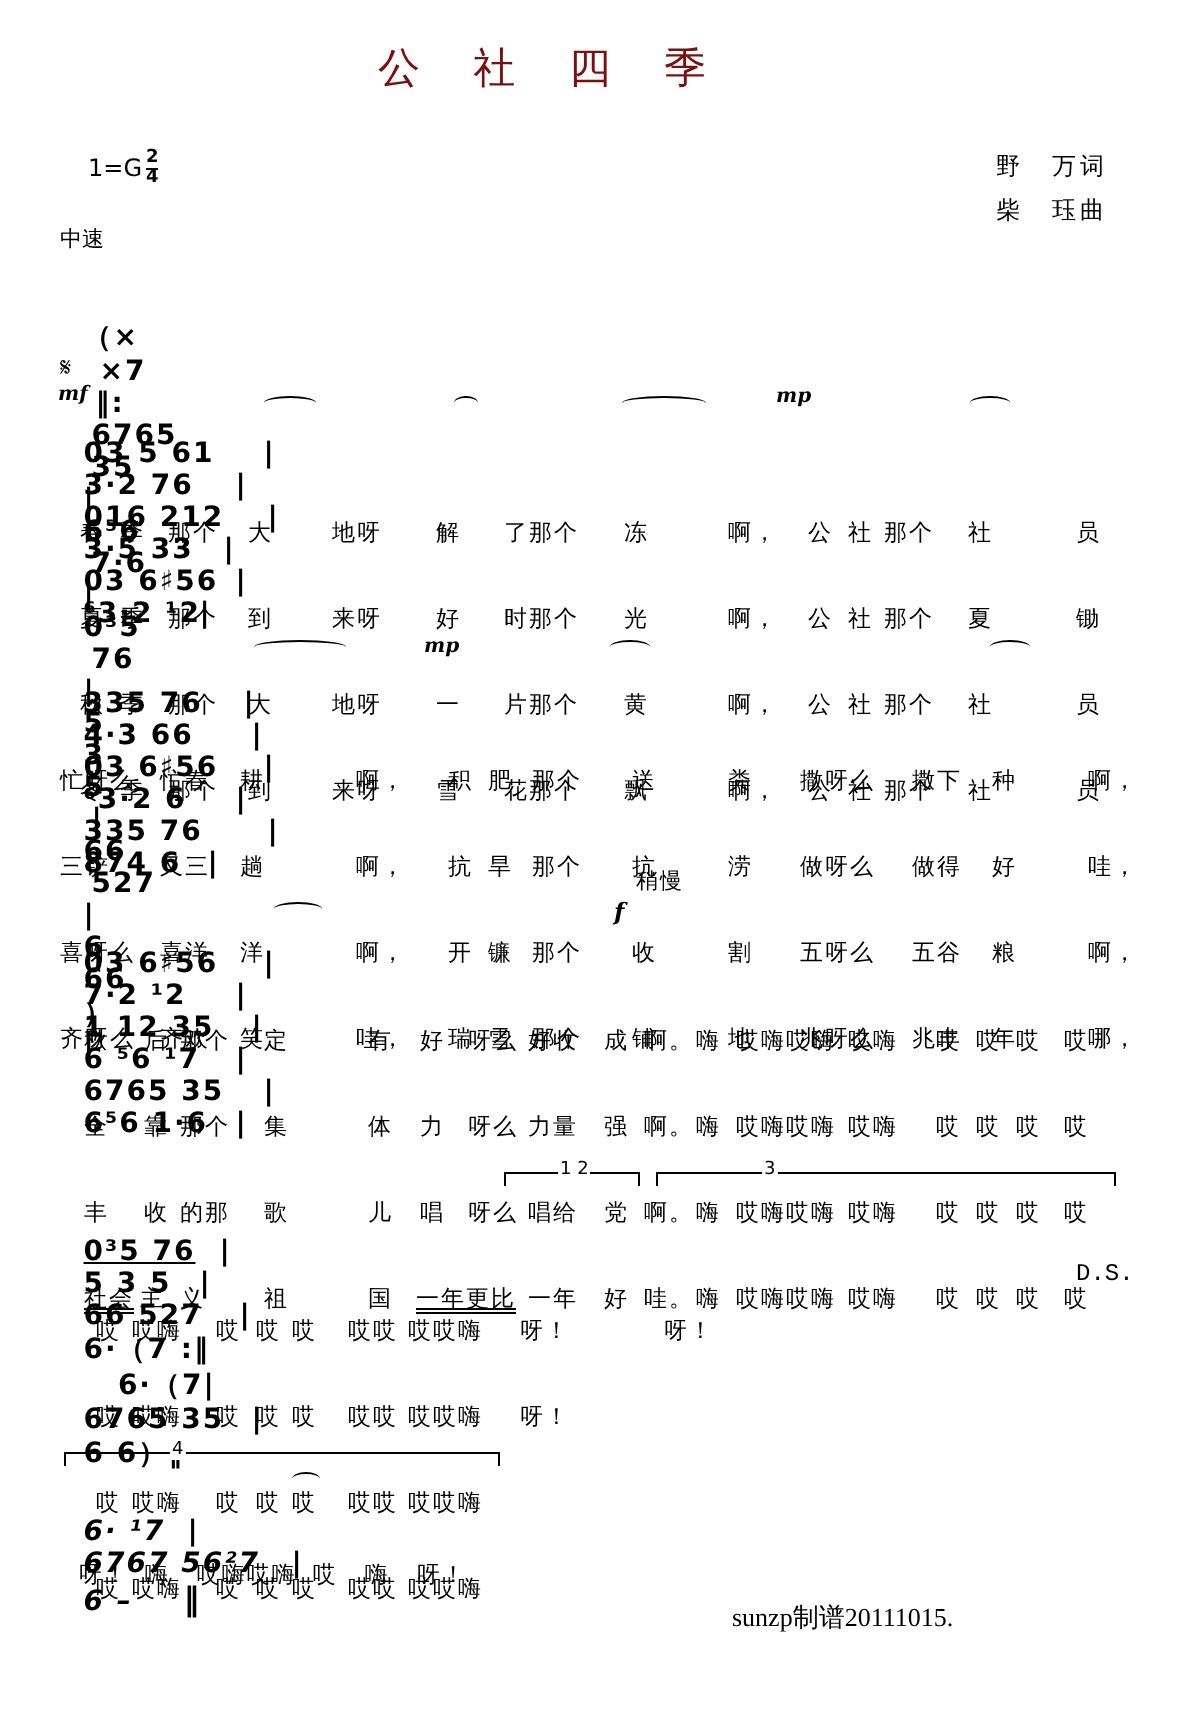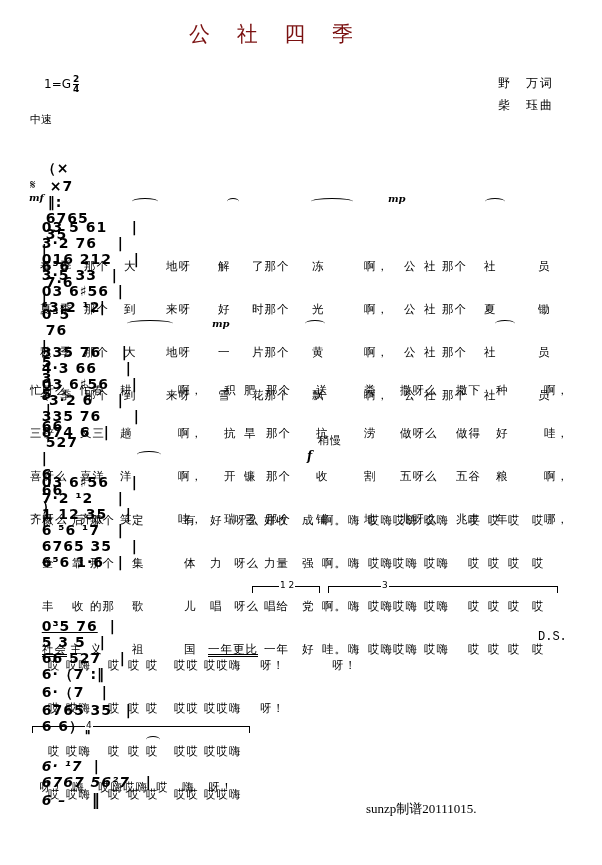--- a/index.html
+++ b/index.html
@@ -124,21 +124,21 @@
     <span class="bracket-label" style="left:26px;">1 2</span>
   </div>
 <div class="bracket" style="left:328px;top:586px;width:228px;">
     <span class="bracket-label" style="left:52px;">3</span>
   </div>
 <div class="abs notes" style="left:30px;top:602px;">
   <span style="display:inline-block;width:68px;text-decoration:underline;">0³5 76</span>|
   <span style="display:inline-block;width:58px;">5 3 5</span>|
   <span style="display:inline-block;width:78px;">66 527</span>|
   <span style="display:inline-block;width:72px;">6·（7 :‖</span>
-  <span style="display:inline-block;width:60px;">6·（7</span>|
+  <span style="display:inline-block;width:60px;text-align:right;">6·（7</span>|
   <span style="display:inline-block;width:84px;">6765 35</span>|
   <span>6 6）‖</span>
 </div>
 <div class="abs ds" style="left:538px;top:630px;">D.S.</div>
 <div class="abs lyr" style="left:48px;top:630px;">
   <div><span style="display:inline-block;width:18px">哎</span><span style="display:inline-block;width:42px">哎嗨</span><span style="display:inline-block;width:20px">哎</span><span style="display:inline-block;width:18px">哎</span><span style="display:inline-block;width:28px">哎</span><span style="display:inline-block;width:30px">哎哎</span><span style="display:inline-block;width:56px">哎哎嗨</span><span style="display:inline-block;width:72px">呀！</span><span>呀！</span></div>
   <div><span style="display:inline-block;width:18px">哎</span><span style="display:inline-block;width:42px">哎嗨</span><span style="display:inline-block;width:20px">哎</span><span style="display:inline-block;width:18px">哎</span><span style="display:inline-block;width:28px">哎</span><span style="display:inline-block;width:30px">哎哎</span><span style="display:inline-block;width:56px">哎哎嗨</span><span>呀！</span></div>
   <div><span style="display:inline-block;width:18px">哎</span><span style="display:inline-block;width:42px">哎嗨</span><span style="display:inline-block;width:20px">哎</span><span style="display:inline-block;width:18px">哎</span><span style="display:inline-block;width:28px">哎</span><span style="display:inline-block;width:30px">哎哎</span><span>哎哎嗨</span></div>
   <div><span style="display:inline-block;width:18px">哎</span><span style="display:inline-block;width:42px">哎嗨</span><span style="display:inline-block;width:20px">哎</span><span style="display:inline-block;width:18px">哎</span><span style="display:inline-block;width:28px">哎</span><span style="display:inline-block;width:30px">哎哎</span><span>哎哎嗨</span></div>
 </div>

